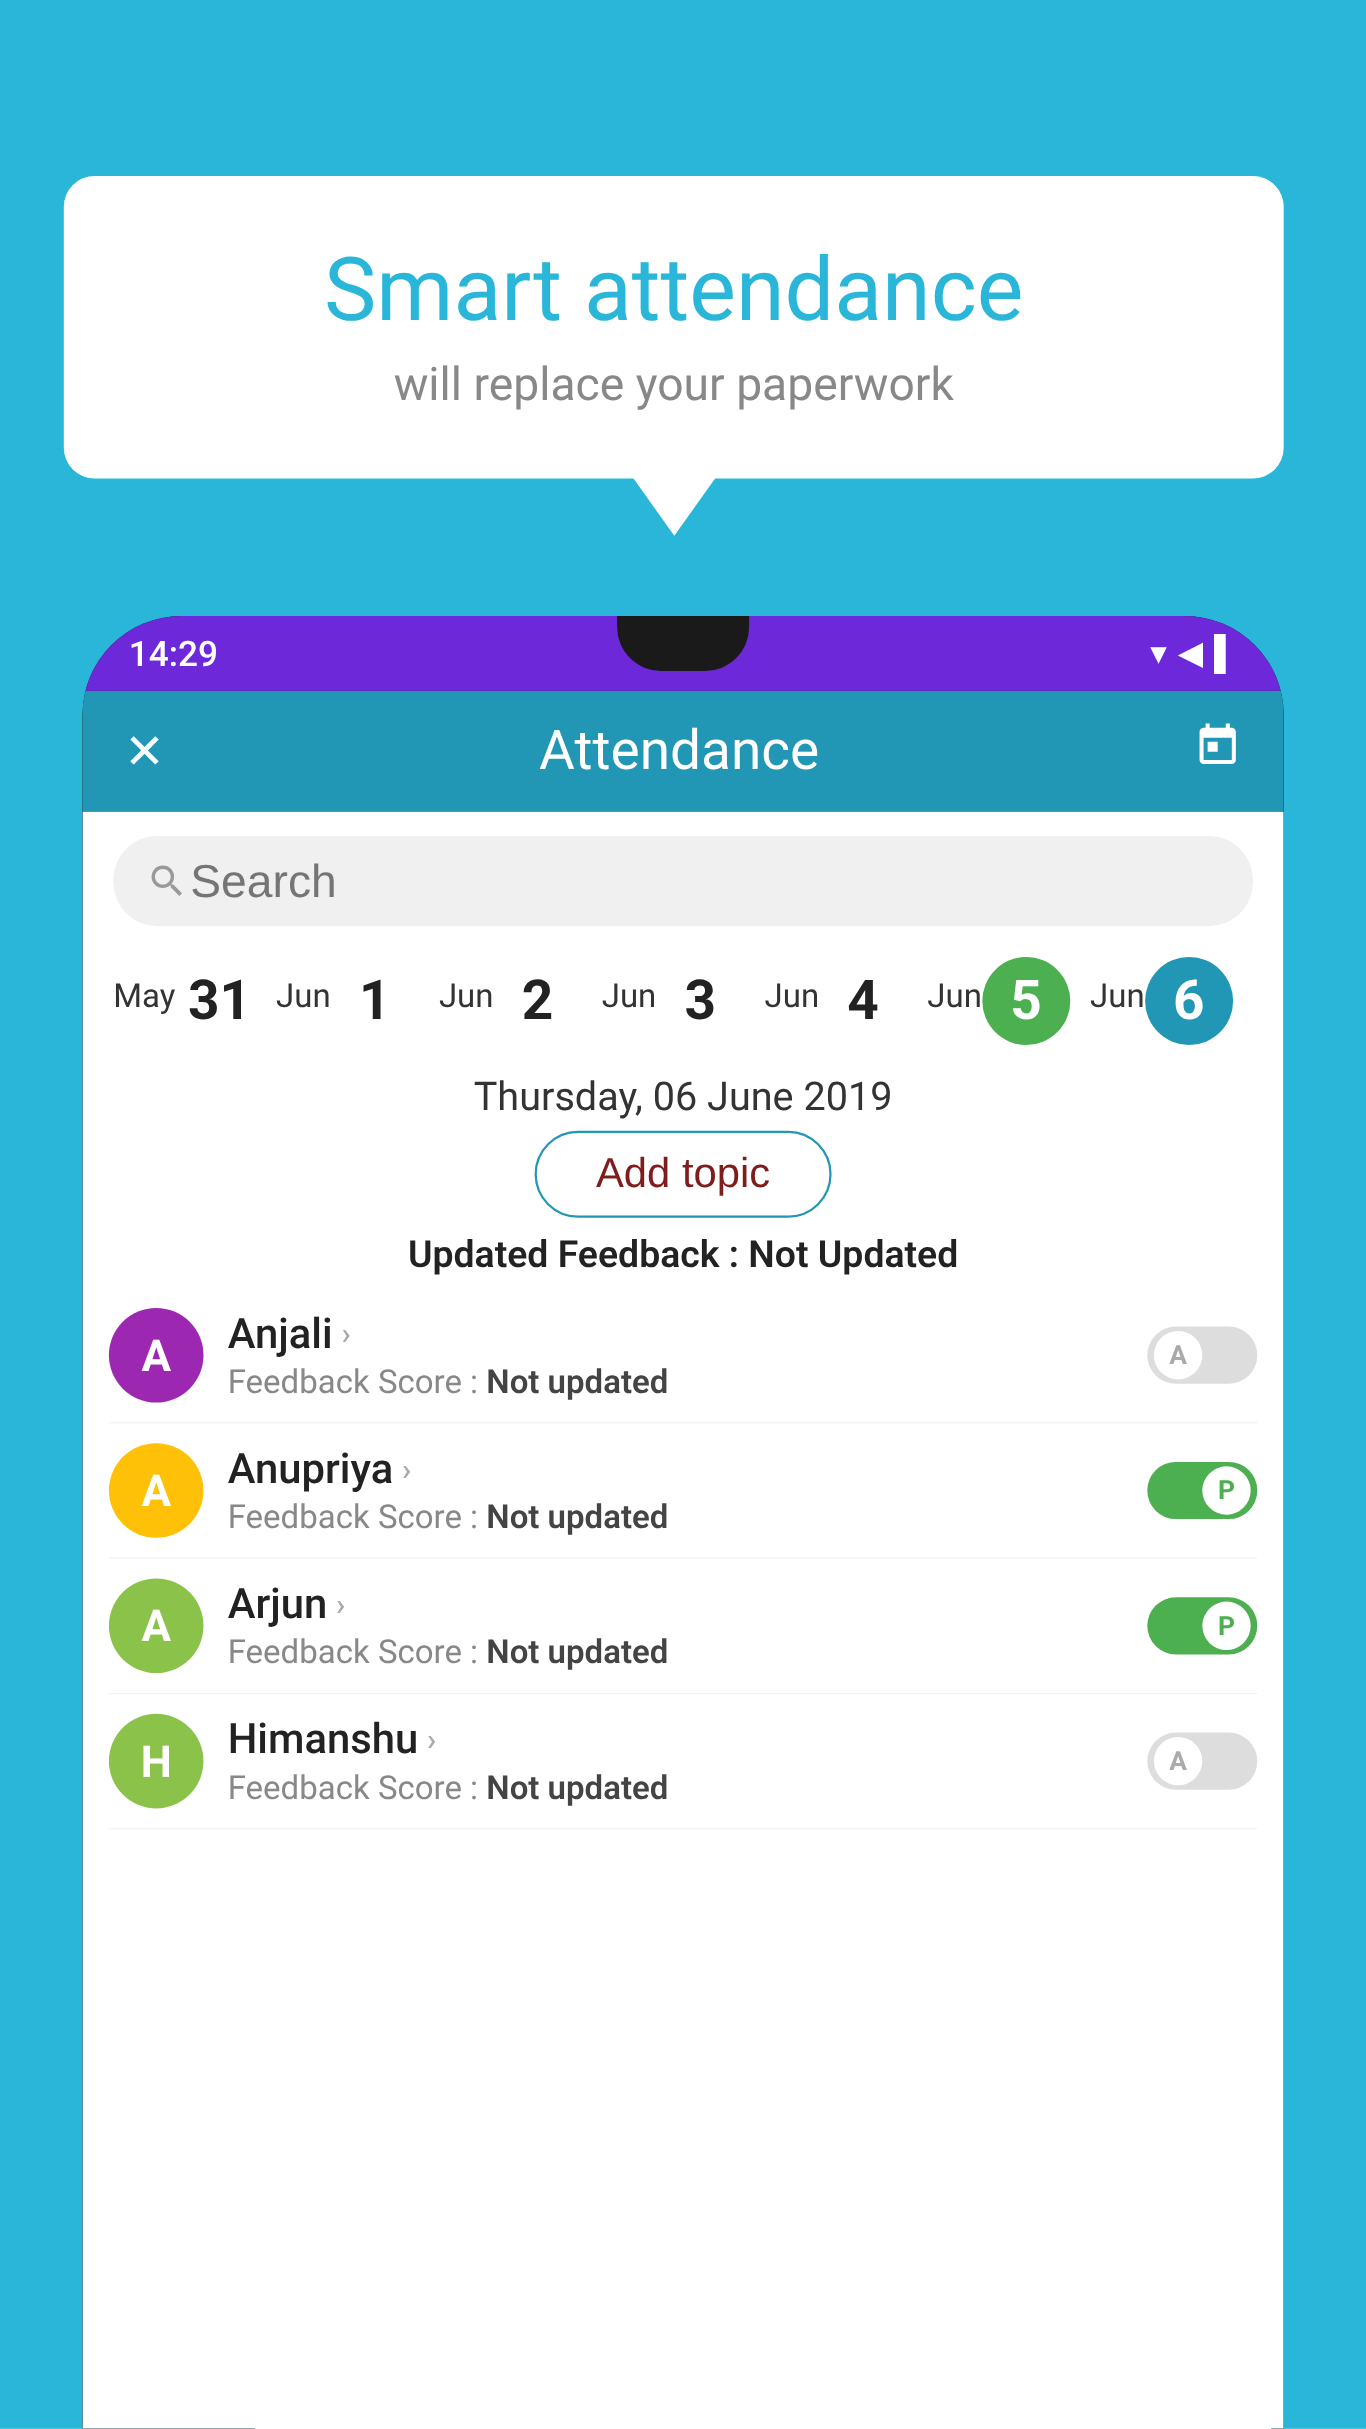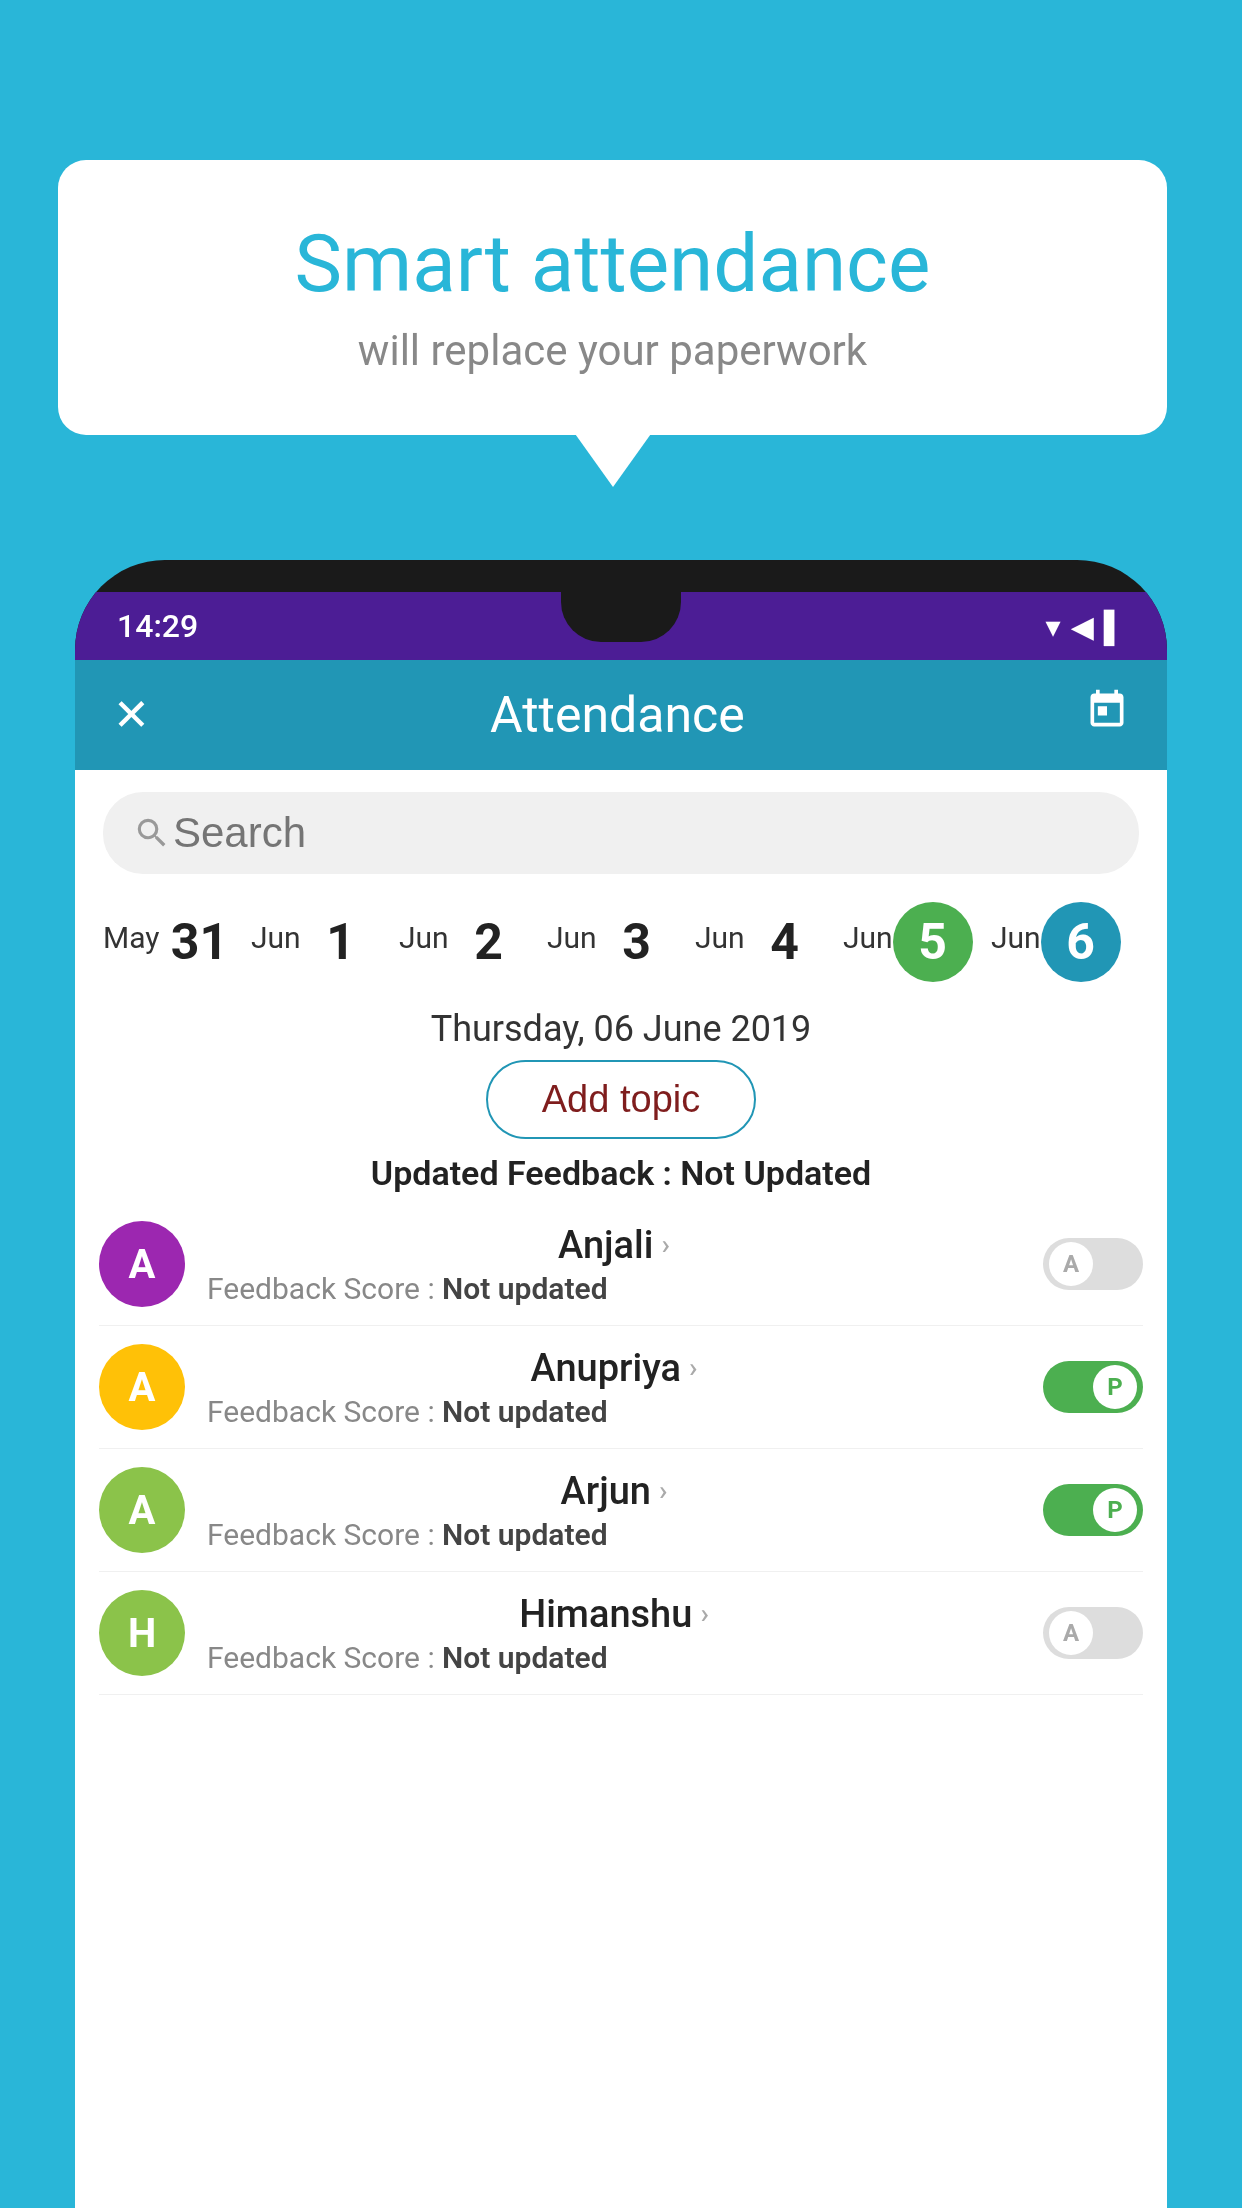--- a/index.html
+++ b/index.html
@@ -57,28 +57,27 @@
       right: 75px;
       bottom: 0;
       background: #1a1a1a;
       border-radius: 90px 90px 0 0;
       padding: 0;
       overflow: hidden;
     }
 
     
     .status-bar {
-      background: #4c1d95;
+      background: #6d28d9;
       height: 68px;
       display: flex;
       align-items: center;
       justify-content: space-between;
       padding: 0 42px;
       position: relative;
-      margin-top: 32px;
     }
     .status-time {
       color: white;
       font-size: 32px;
       font-weight: 500;
     }
     .status-icons {
       display: flex;
       align-items: center;
       gap: 10px;
@@ -249,21 +248,20 @@
     .student-info {
       flex: 1;
     }
     .student-name {
       font-size: 38px;
       color: #222;
       font-weight: 500;
       display: flex;
       align-items: center;
       gap: 8px;
-      justify-content: center;
     }
     .chevron {
       font-size: 28px;
       color: #aaa;
     }
     .student-feedback {
       font-size: 30px;
       color: #888;
       margin-top: 4px;
     }

